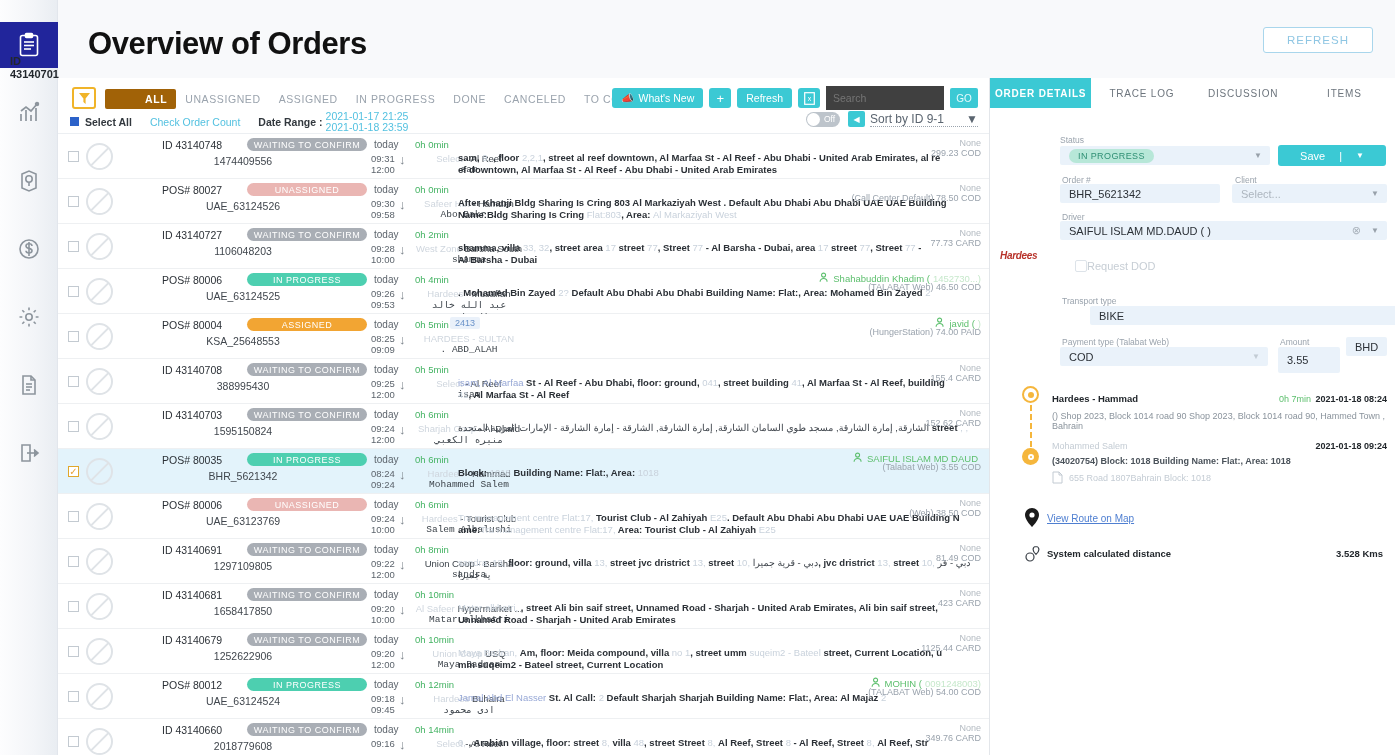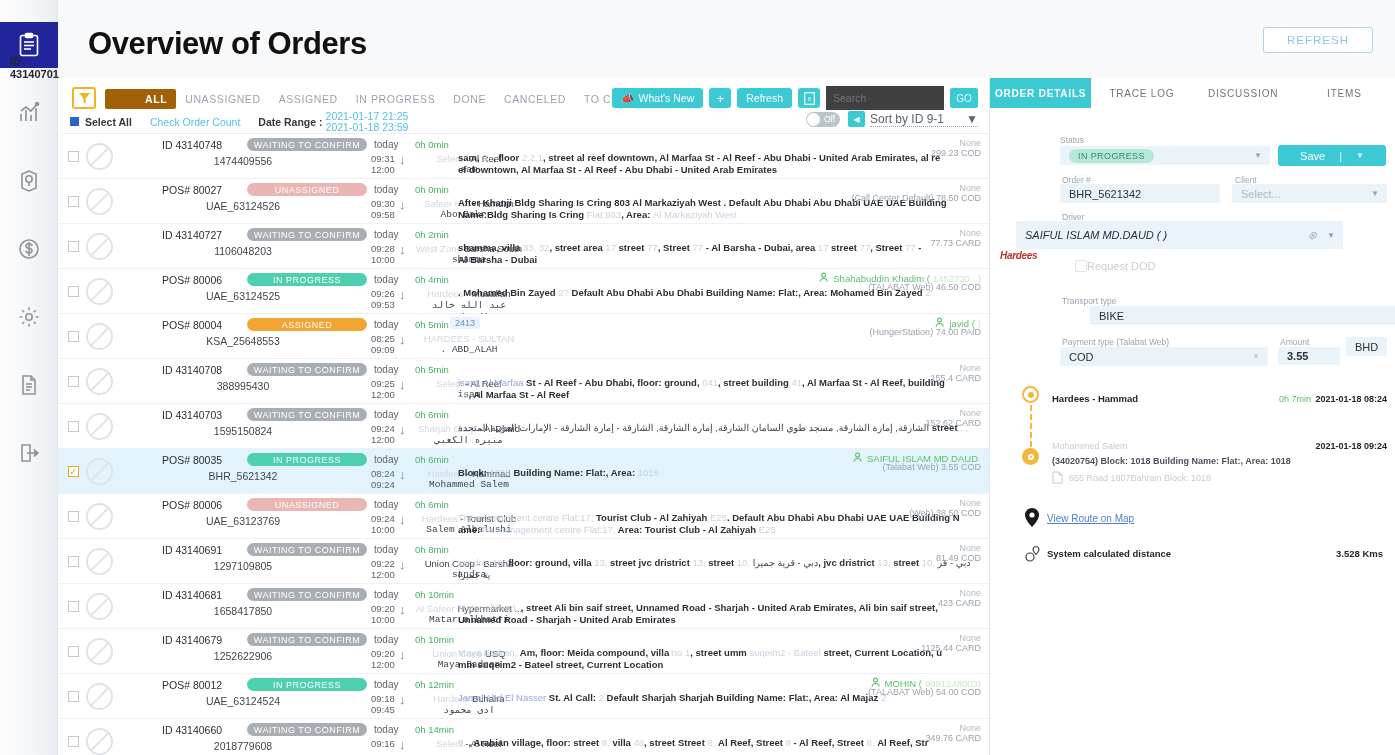--- a/index.html
+++ b/index.html
@@ -594,21 +594,21 @@
 
   <div class="fl" style="left:1062px; top:175px;">Order #</div>
   <div class="fi" style="left:1060px; top:184px; width:160px; height:19px;">BHR_5621342</div>
   <div class="fl" style="left:1235px; top:175px;">Client</div>
   <div class="fi" style="left:1232px; top:184px; width:155px; height:19px; color:#adb6bf;">
     <span>Select...</span>
     <span class="caret">▼</span>
   </div>
 
   <div class="fl" style="left:1062px; top:212px;">Driver</div>
-  <div class="fi" style="left:1016px; top:221px; width:327px; height:28px;font-style:italic;">
+  <div class="fi" style="left:1060px; top:221px; width:327px; height:19px;">
     <span>SAIFUL ISLAM MD.DAUD ( )</span>
     <span style="position:absolute; right:26px; color:#a8b1ba; font-size:11px;">⊗</span>
     <span class="caret">▼</span>
   </div>
 
   <div class="hardees">Hardees</div>
   <div class="req-dod">
     <span class="req-box"></span>
     <span>Request DOD</span>
   </div>
@@ -618,39 +618,40 @@
     <span>BIKE</span>
     <span class="caret">▼</span>
   </div>
 
   <div class="fl" style="left:1062px; top:337px;">Payment type (Talabat Web)</div>
   <div class="fi" style="left:1060px; top:347px; width:208px; height:19px;">
     <span>COD</span>
     <span class="caret" style="color:#c3ccd4">▼</span>
   </div>
   <div class="fl" style="left:1280px; top:337px;">Amount</div>
-  <div class="fi" style="left:1278px; top:347px; width:62px; height:18px;font-weight:bold;">3.55</div>
+  <div class="fi" style="left:1278px; top:347px; width:62px; height:26px;">3.55</div>
   <div class="fl" style="left:1348px; top:337px;">Currenc</div>
   <div class="fi" style="left:1346px; top:337px; width:41px; height:19px;">BHD</div>
 
   <div class="tl">
     <div class="tl-line"></div>
     <div class="tl-dot1">
         <i></i>
       </div>
     <div class="tl-dot2">
         <i></i>
       </div>
 
     <div class="tl-c" style="top:2px; width:335px;">
       <div style="display:flex; justify-content:space-between; align-items:baseline;">
         <span class="t-strong">Hardees - Hammad</span>
         <span><span class="t-green">0h 7min</span>
         <span class="t-date" style="">2021-01-18 08:24</span></span>
       </div>
+      <div class="t-dim" style="margin-top:5px">() Shop 2023, Block 1014 road 90 Shop 2023, Block 1014 road 90, Hammed Town , Bahrain</div>
     </div>
 
     <div class="tl-c" style="top:55px; width:335px;">
       <div style="display:flex; justify-content:space-between; align-items:baseline;">
         <span class="t-dimmer">Mohammed Salem</span>
         <span class="t-date">2021-01-18 09:24</span>
       </div>
       <div class="t-dim" style="margin-top:5px; font-weight:bold; color:#4a525a;">(34020754) Block: 1018 Building Name: Flat:, Area: 1018</div>
       <div style="margin-top:5px; display:flex; align-items:center; gap:6px;">
         <svg width="11" height="13" viewBox="0 0 11 13" fill="none" stroke="#c2cad2" stroke-width="1">

